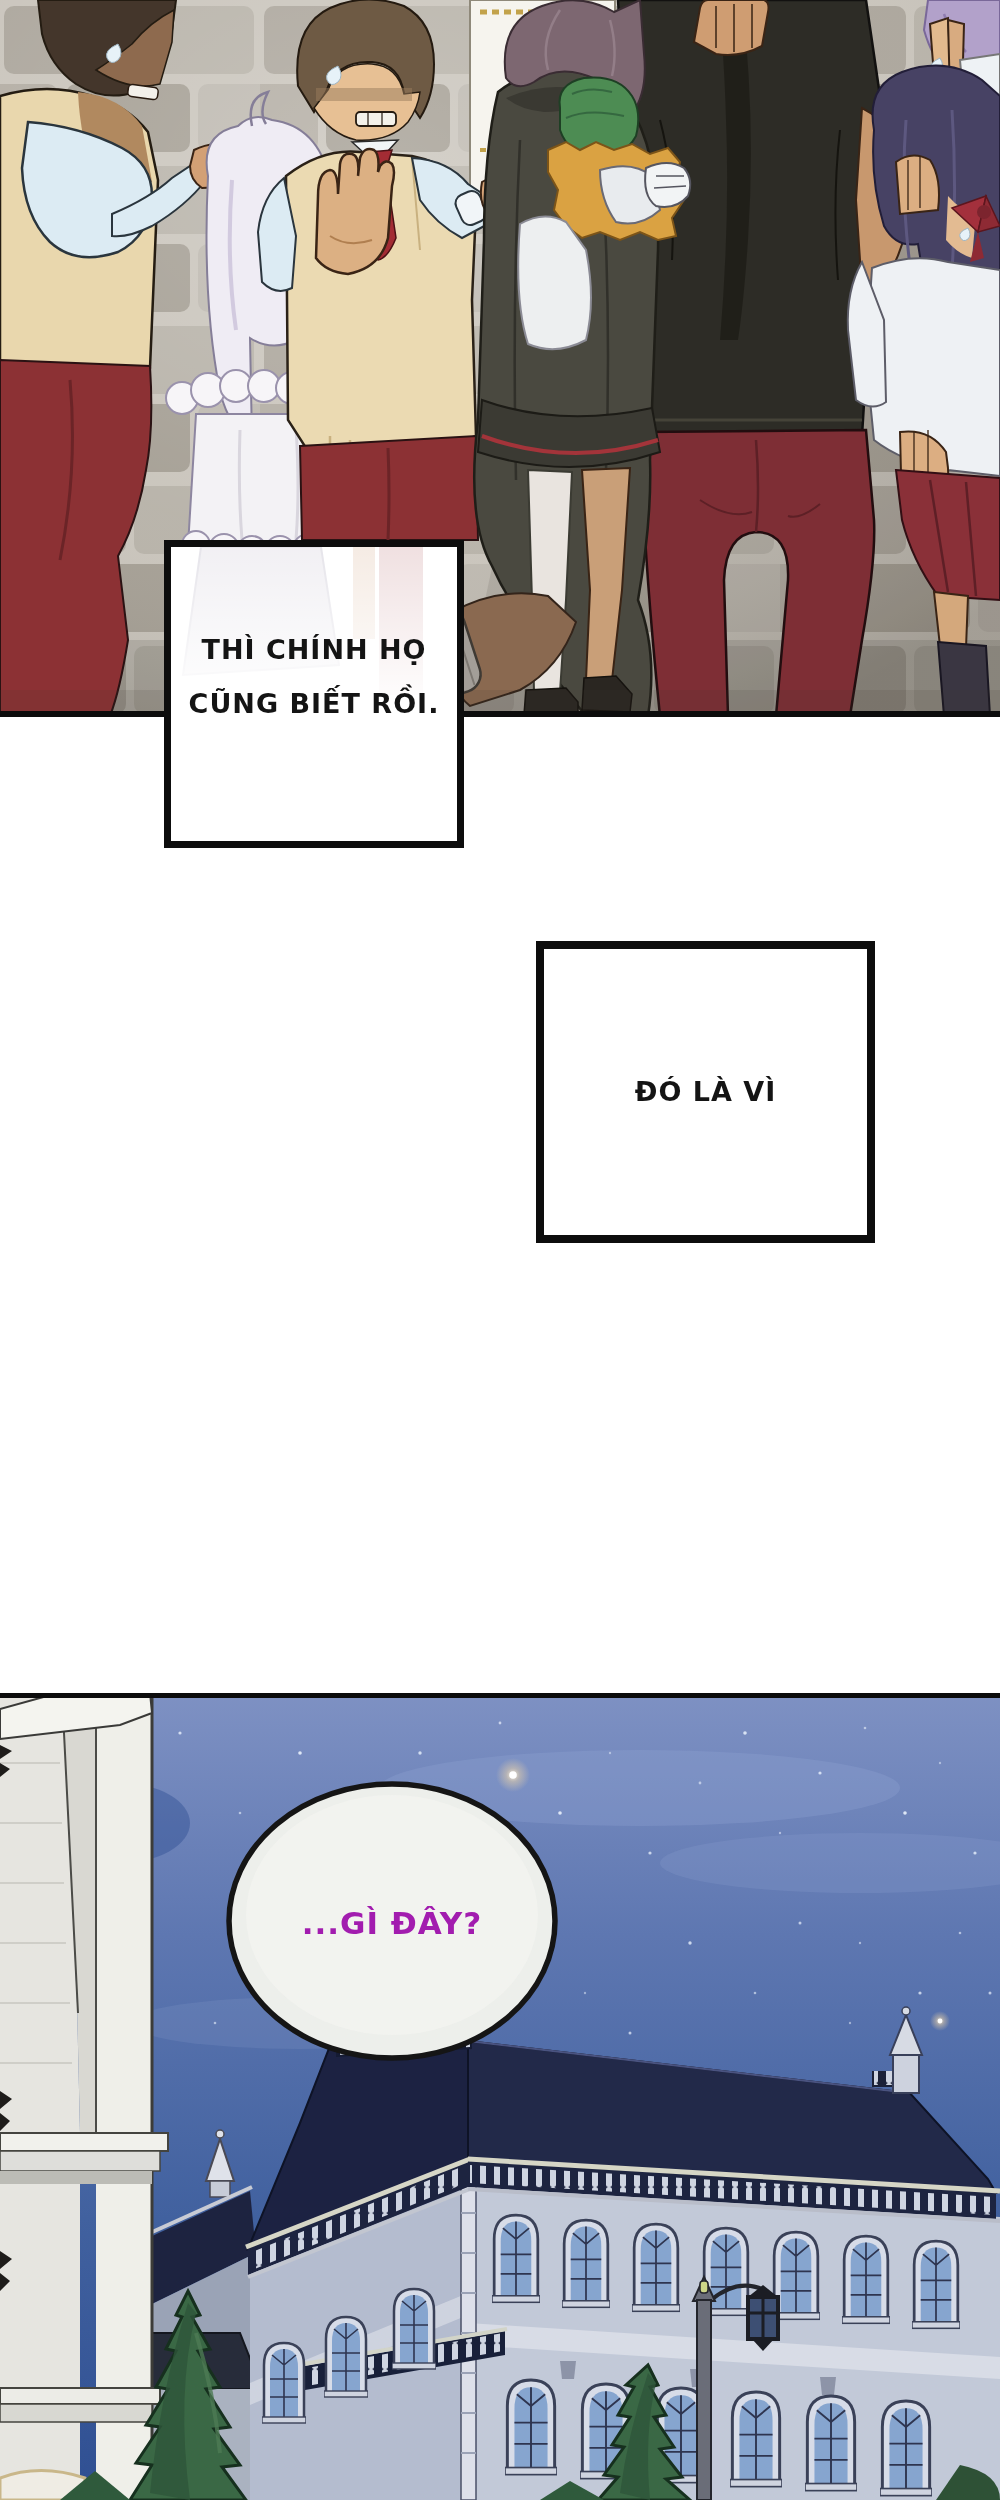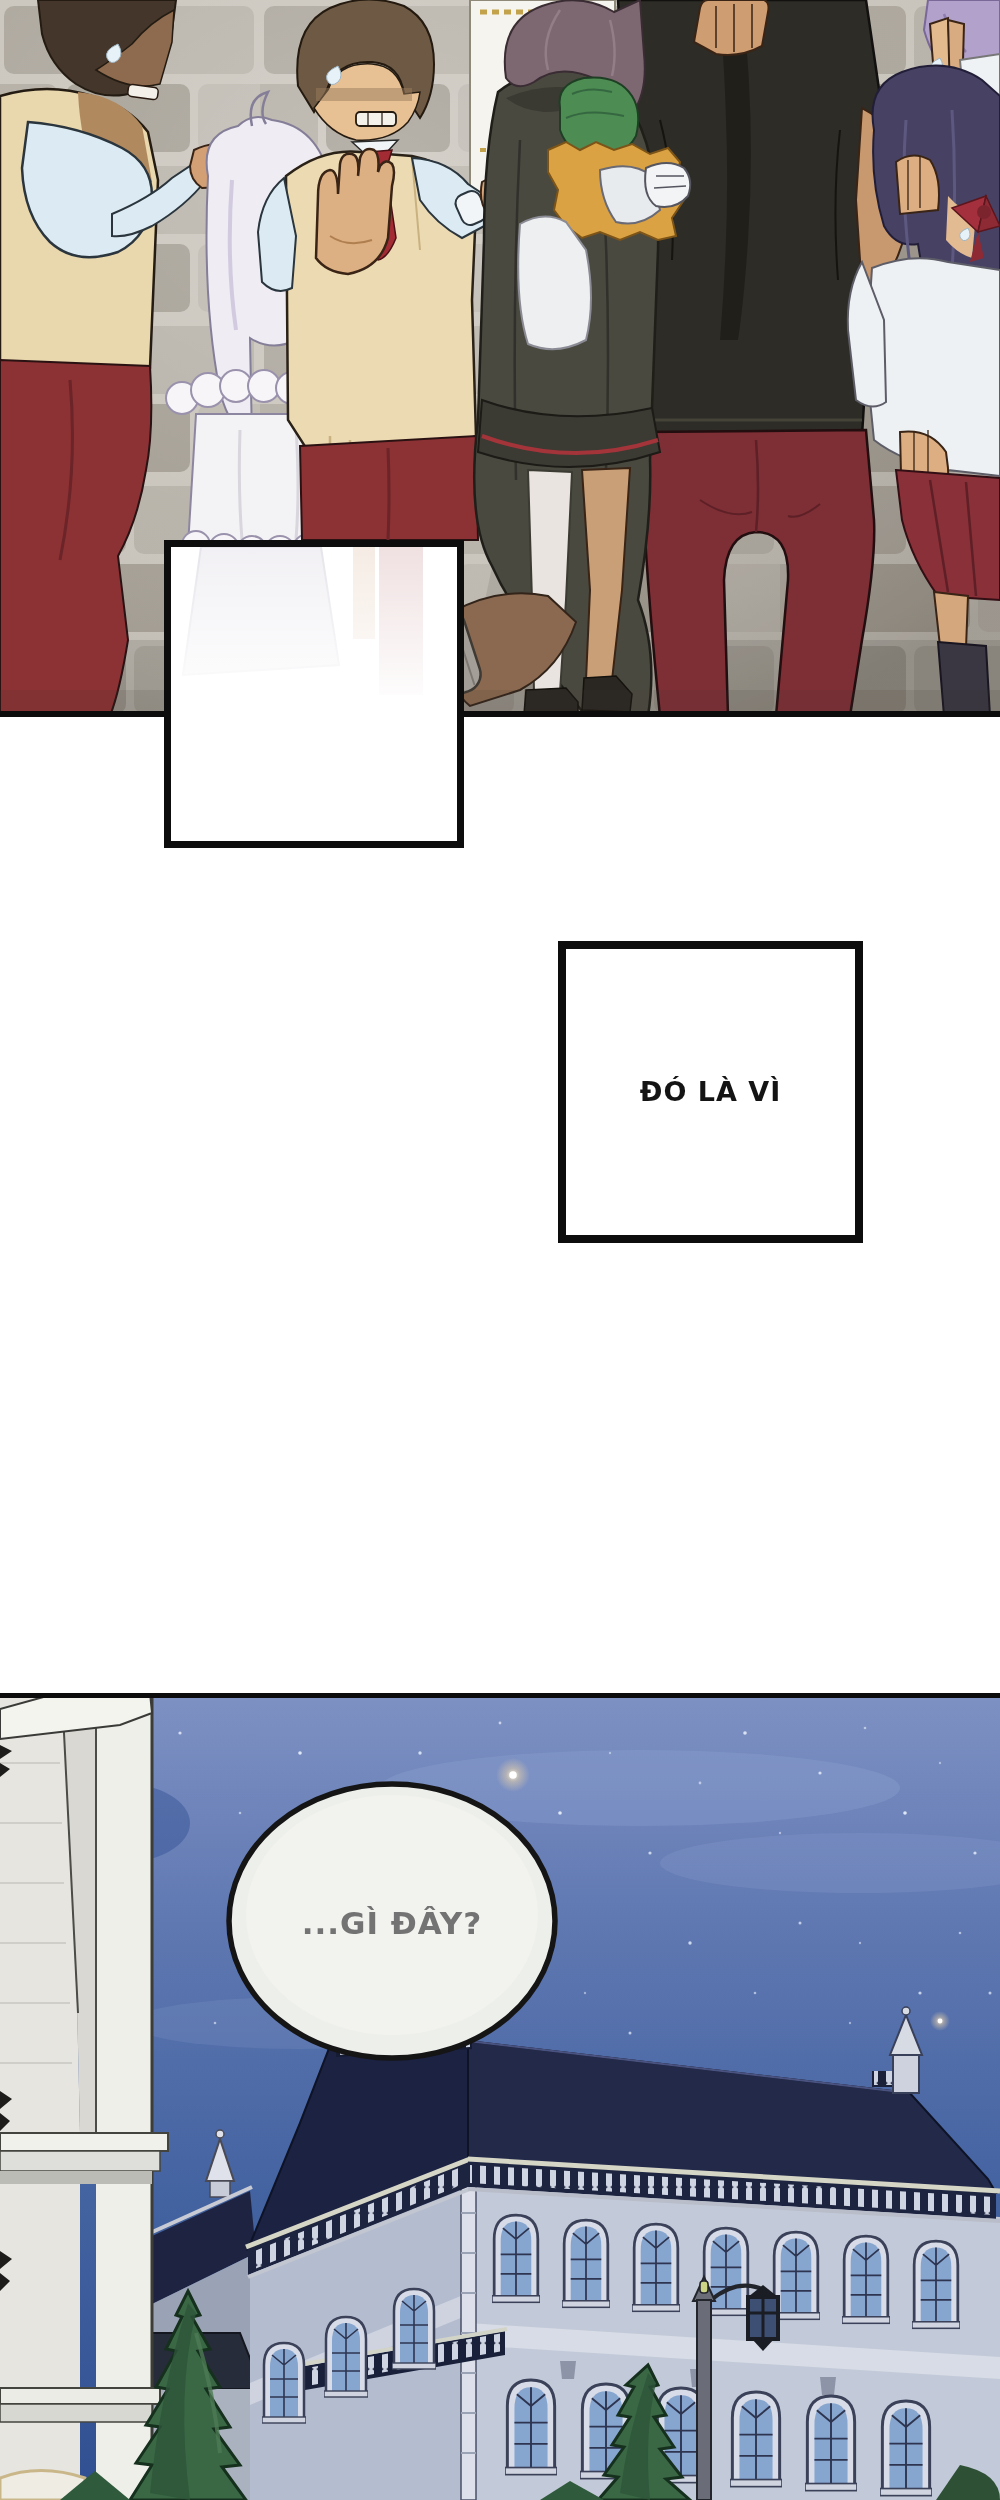--- a/index.html
+++ b/index.html
@@ -6,24 +6,24 @@
   .page{position:relative;width:1000px;height:2500px;background:#ffffff;overflow:hidden;
         font-family:"DejaVu Sans",sans-serif;}
   .panel{position:absolute;left:0;overflow:hidden;}
   .panel svg{display:block;}
   .dialogue-box{position:absolute;background:#ffffff;border:7px solid #0d0d0d;box-sizing:border-box;
         display:flex;flex-direction:column;align-items:center;justify-content:center;text-align:center;
         font-weight:700;color:#141414;z-index:5;}
   #box1{left:164px;top:540px;width:300px;height:308px;font-size:27px;letter-spacing:1px;line-height:2.0;}
   #box1 .lines{position:relative;z-index:2;margin-top:-34px;}
   #box1 svg.ghost{position:absolute;left:0;top:0;z-index:1;}
-  #box2{left:558px;top:941px;width:305px;height:302px;border-width:8px;font-size:27px;letter-spacing:1px;line-height:2.05;}
+  #box2{left:536px;top:941px;width:339px;height:302px;border-width:8px;font-size:27px;letter-spacing:1px;line-height:2.05;}
   #bubble-text{position:absolute;left:230px;top:1787px;width:324px;height:272px;z-index:6;
         display:flex;align-items:center;justify-content:center;text-align:center;
-        font-weight:700;font-size:31px;letter-spacing:1px;color:#737373;}
+        font-weight:700;font-size:31px;letter-spacing:1px;color:#a21caf;}
 </style>
 </head>
 <body>
 
 <div class="page">
 
   <section class="panel" style="top:0;width:1000px;height:717px;">
     <svg width="1000" height="717" viewBox="0 0 1000 717">
       <defs>
         <pattern id="bricks" width="260" height="160" patternUnits="userSpaceOnUse">
@@ -205,20 +205,24 @@
           <stop offset="55%" stop-color="#ffffff" stop-opacity="1"></stop>
         </linearGradient>
       </defs>
       <g opacity="0.5">
         <polygon points="30,0 150,0 168,118 12,128" fill="#dcd9e2" stroke="#bcb8c8" stroke-width="2"></polygon>
         <rect x="182" y="0" width="22" height="92" fill="#e6cdb8"></rect>
         <rect x="208" y="0" width="44" height="148" fill="#d8aeb0"></rect>
       </g>
       <rect x="0" y="0" width="286" height="294" fill="url(#fadeWhite)"></rect>
     </svg>
+    <div class="lines">
+      <div>THÌ CHÍNH HỌ</div>
+      <div>CŨNG BIẾT RỒI.</div>
+    </div>
   </div>
 
   <div class="dialogue-box" id="box2">
     <div>ĐÓ LÀ VÌ</div>
   </div>
 
   <section class="panel" style="top:1693px;width:1000px;height:807px;">
     <svg width="1000" height="807" viewBox="0 0 1000 807">
       <defs>
         <linearGradient id="sky" x1="0" y1="0" x2="0" y2="1">

